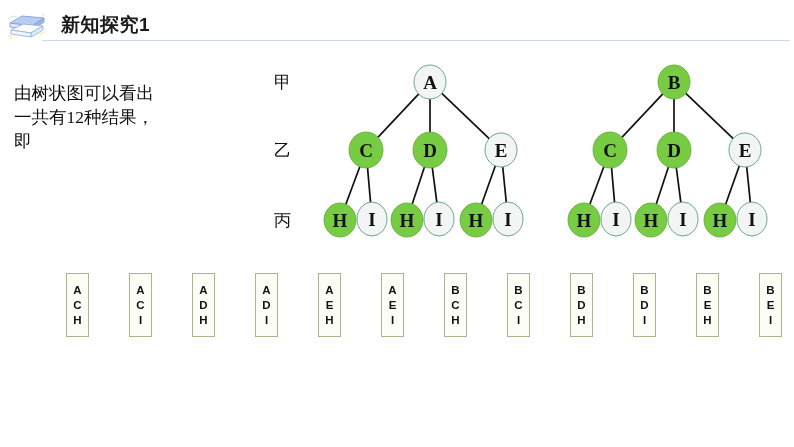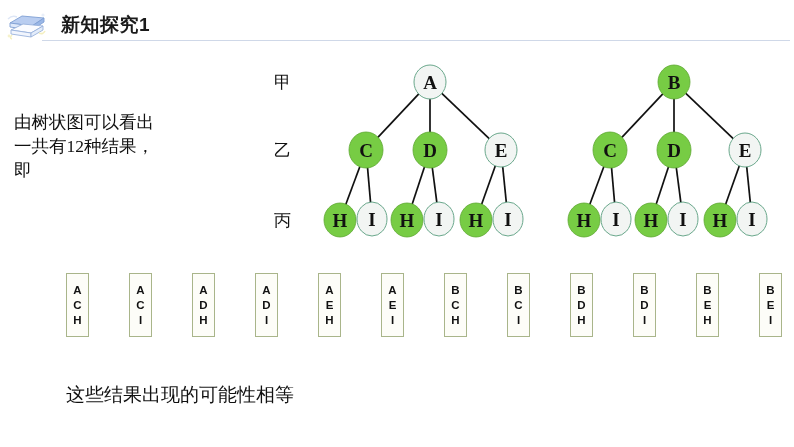--- a/index.html
+++ b/index.html
@@ -42,21 +42,21 @@
     top: 40px;
     width: 748px;
     height: 1px;
     background: #cfd8e8;
   }
 
   
   #intro-text {
     position: absolute;
     left: 14px;
-    top: 110px;
+    top: 81px;
     width: 245px;
     font-family: "Liberation Serif", serif;
     font-size: 17.5px;
     line-height: 24px;
     color: #111111;
     white-space: pre-line;
   }
 
   
   #tree-area {
@@ -312,15 +312,14 @@
         <span class="result-letter">E</span>
         <span class="result-letter">H</span>
       </div>
       <div class="result-box" style="left: 693px;">
         <span class="result-letter">B</span>
         <span class="result-letter">E</span>
         <span class="result-letter">I</span>
       </div>
     </div>
 
-  <div id="conclusion-text">这些结果出现的可能性相等</div>
 
 </div>
 
 </body></html>

